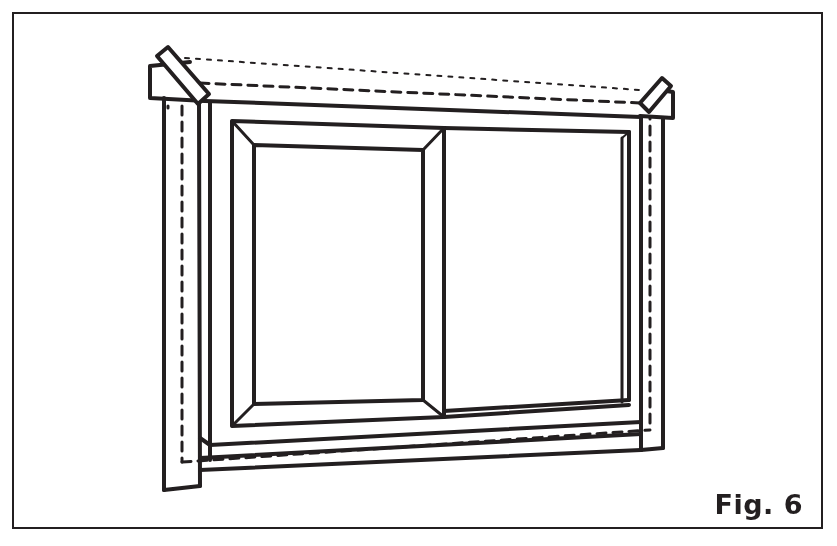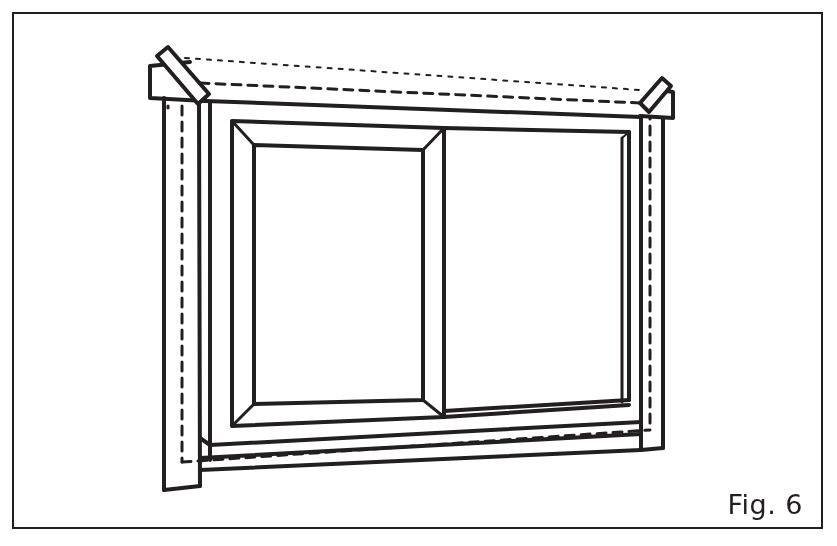--- a/index.html
+++ b/index.html
@@ -29,21 +29,21 @@
       left: 0;
       top: 0;
       width: 837px;
       height: 546px;
     }
     .fig-label {
       position: absolute;
       right: 34px;
       bottom: 26px;
       font-family: "DejaVu Sans", sans-serif;
-      font-weight: normal;
+      font-weight: bold;
       font-size: 27px;
       color: #231f20;
       letter-spacing: 0.5px;
     }
   </style>
 </head>
 <body>
 
 <div class="figure-frame"></div>
 

